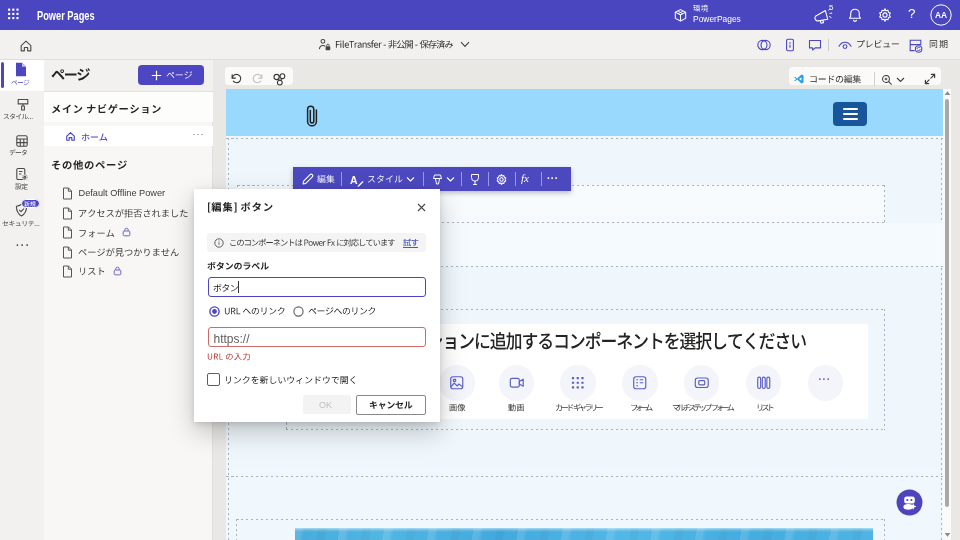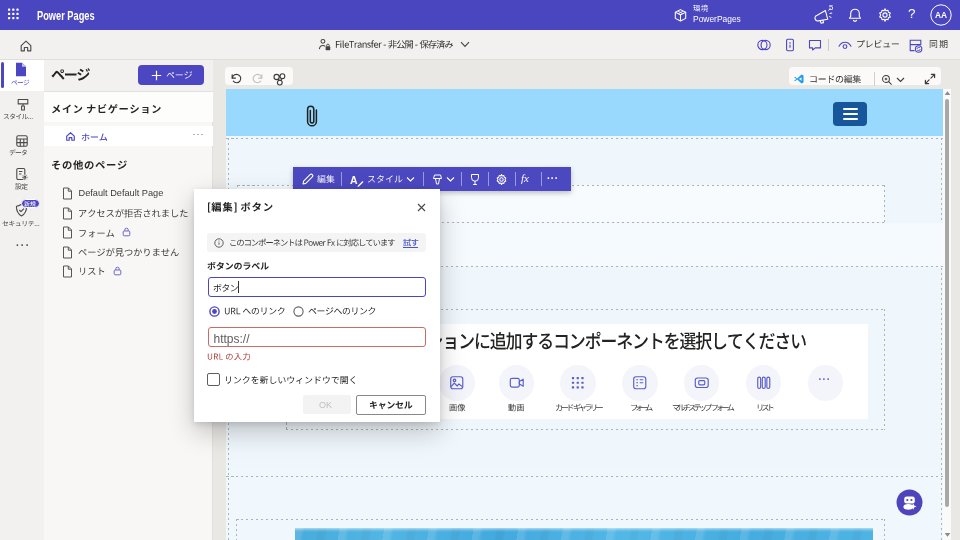--- a/index.html
+++ b/index.html
@@ -160,21 +160,21 @@
     <path transform="translate(1,9.5)" d="M5.2 -7.1Q5.2 -7.1 5.1 -6.9Q5.1 -6.8 5.1 -6.7Q5.1 -6.5 5.1 -6.4Q5.1 -6.2 5.1 -5.9Q5.1 -5.5 5.1 -5.2Q5.1 -4.9 5.1 -4.7Q5.1 -4.5 5.1 -4.2Q5.1 -3.8 5.1 -3.4Q5.1 -3.0 5.1 -2.6Q5.1 -2.1 5.1 -1.7Q5.1 -1.3 5.1 -0.9Q5.1 -0.6 5.1 -0.4Q5.1 -0.1 4.9 0.1Q4.7 0.3 4.2 0.3Q4.0 0.3 3.8 0.3Q3.6 0.3 3.3 0.3Q3.1 0.3 2.9 0.3L2.8 -0.6Q3.1 -0.6 3.4 -0.6Q3.7 -0.5 3.8 -0.5Q4.0 -0.5 4.1 -0.6Q4.2 -0.7 4.2 -0.9Q4.2 -1.0 4.2 -1.3Q4.2 -1.5 4.2 -1.9Q4.2 -2.3 4.2 -2.8Q4.2 -3.2 4.2 -3.6Q4.2 -4.0 4.2 -4.3Q4.2 -4.6 4.2 -4.7Q4.2 -4.8 4.2 -5.2Q4.2 -5.5 4.2 -5.8Q4.2 -6.2 4.2 -6.4Q4.2 -6.6 4.2 -6.8Q4.1 -7.0 4.1 -7.1ZM1.0 -5.6Q1.2 -5.6 1.4 -5.6Q1.6 -5.6 1.8 -5.6Q1.9 -5.6 2.2 -5.6Q2.5 -5.6 3.0 -5.6Q3.5 -5.6 4.0 -5.6Q4.5 -5.6 5.1 -5.6Q5.6 -5.6 6.1 -5.6Q6.6 -5.6 6.9 -5.6Q7.2 -5.6 7.4 -5.6Q7.5 -5.6 7.8 -5.6Q8.0 -5.6 8.2 -5.6V-4.7Q8.0 -4.7 7.7 -4.7Q7.5 -4.7 7.4 -4.7Q7.2 -4.7 6.9 -4.7Q6.6 -4.7 6.1 -4.7Q5.6 -4.7 5.1 -4.7Q4.6 -4.7 4.0 -4.7Q3.5 -4.7 3.0 -4.7Q2.6 -4.7 2.2 -4.7Q1.9 -4.7 1.8 -4.7Q1.6 -4.7 1.4 -4.7Q1.1 -4.7 1.0 -4.7ZM3.1 -3.4Q3.0 -3.1 2.8 -2.7Q2.5 -2.4 2.3 -2.1Q2.1 -1.7 1.8 -1.4Q1.6 -1.1 1.4 -0.9L0.6 -1.4Q0.8 -1.6 1.1 -1.9Q1.3 -2.2 1.6 -2.5Q1.8 -2.8 2.0 -3.2Q2.2 -3.5 2.3 -3.8ZM6.9 -3.8Q7.1 -3.6 7.3 -3.3Q7.5 -3.0 7.7 -2.6Q8.0 -2.3 8.2 -2.0Q8.3 -1.7 8.5 -1.4L7.6 -1.0Q7.5 -1.2 7.3 -1.6Q7.1 -1.9 6.9 -2.2Q6.7 -2.6 6.5 -2.9Q6.3 -3.1 6.2 -3.4Z M9.8 -4.0Q9.9 -4.0 10.1 -4.0Q10.4 -4.0 10.6 -4.0Q10.9 -4.0 11.1 -4.0Q11.3 -4.0 11.6 -4.0Q11.9 -4.0 12.3 -4.0Q12.7 -4.0 13.2 -4.0Q13.6 -4.0 14.0 -4.0Q14.5 -4.0 14.9 -4.0Q15.3 -4.0 15.6 -4.0Q15.8 -4.0 16.0 -4.0Q16.3 -4.0 16.6 -4.0Q16.9 -4.0 17.0 -4.0V-2.9Q16.9 -2.9 16.6 -2.9Q16.3 -2.9 16.0 -2.9Q15.9 -2.9 15.6 -2.9Q15.3 -2.9 14.9 -2.9Q14.5 -2.9 14.0 -2.9Q13.6 -2.9 13.2 -2.9Q12.7 -2.9 12.3 -2.9Q11.9 -2.9 11.6 -2.9Q11.3 -2.9 11.1 -2.9Q10.7 -2.9 10.4 -2.9Q10.0 -2.9 9.8 -2.9Z M22.6 -6.7Q22.6 -6.6 22.5 -6.3Q22.4 -6.1 22.3 -5.8Q22.2 -5.6 22.1 -5.2Q22.0 -4.8 21.8 -4.3Q21.6 -3.8 21.5 -3.3Q21.3 -2.8 21.1 -2.3Q21.0 -1.9 20.8 -1.5Q20.7 -1.1 20.6 -0.9L19.6 -0.8Q19.7 -1.1 19.8 -1.5Q20.0 -1.9 20.2 -2.4Q20.3 -2.9 20.5 -3.5Q20.7 -4.0 20.8 -4.5Q21.0 -5.0 21.1 -5.4Q21.2 -5.8 21.3 -6.0Q21.4 -6.4 21.4 -6.6Q21.5 -6.8 21.5 -7.0ZM24.3 -3.8Q24.5 -3.4 24.8 -2.9Q25.1 -2.5 25.4 -1.9Q25.7 -1.4 25.9 -0.9Q26.1 -0.4 26.3 -0.1L25.3 0.4Q25.2 -0.0 25.0 -0.5Q24.7 -1.1 24.5 -1.6Q24.2 -2.1 23.9 -2.6Q23.7 -3.1 23.4 -3.4ZM19.3 -1.1Q19.6 -1.1 20.1 -1.2Q20.5 -1.2 21.1 -1.3Q21.6 -1.3 22.1 -1.4Q22.7 -1.4 23.2 -1.5Q23.7 -1.6 24.2 -1.6Q24.6 -1.7 24.9 -1.7L25.1 -0.8Q24.8 -0.8 24.3 -0.7Q23.9 -0.7 23.3 -0.6Q22.8 -0.5 22.2 -0.5Q21.7 -0.4 21.1 -0.4Q20.6 -0.3 20.1 -0.3Q19.7 -0.2 19.4 -0.2Q19.2 -0.2 19.0 -0.1Q18.8 -0.1 18.6 -0.1L18.4 -1.1Q18.6 -1.1 18.9 -1.1Q19.1 -1.1 19.3 -1.1Z" fill="#4c46c2"></path>
   </svg>
 <div class="abs" style="left:192.5px;top:129px;color:#555;font-size:9px;letter-spacing:1px">···</div>
 <svg style="position:absolute;left:49.8px;top:157.6px;overflow:visible" width="79" height="14">
     <path transform="translate(1,10.8)" d="M2.5 -7.9Q2.8 -7.9 3.0 -7.9Q3.2 -7.8 3.5 -7.8Q3.6 -7.8 3.9 -7.9Q4.2 -7.9 4.6 -7.9Q4.9 -7.9 5.3 -7.9Q5.7 -7.9 6.0 -8.0Q6.3 -8.0 6.5 -8.0Q6.8 -8.0 6.9 -8.1Q7.1 -8.1 7.2 -8.1L8.0 -7.2Q7.9 -7.1 7.6 -6.9Q7.4 -6.7 7.2 -6.6Q7.0 -6.4 6.8 -6.2Q6.5 -6.0 6.2 -5.8Q6.0 -5.6 5.7 -5.4Q5.5 -5.2 5.2 -5.0Q5.0 -4.8 4.8 -4.6Q5.5 -4.7 6.2 -4.8Q7.0 -4.8 7.7 -4.9Q8.5 -4.9 9.1 -4.9V-3.7Q8.4 -3.7 7.7 -3.7Q6.9 -3.7 6.5 -3.6Q6.1 -3.6 5.8 -3.5Q5.5 -3.3 5.2 -3.1Q5.0 -2.9 4.9 -2.6Q4.7 -2.3 4.7 -2.0Q4.7 -1.6 4.9 -1.3Q5.1 -1.1 5.5 -0.9Q5.8 -0.8 6.3 -0.8Q6.7 -0.7 7.2 -0.7Q7.6 -0.7 7.9 -0.7L7.6 0.6Q5.6 0.7 4.5 0.1Q3.4 -0.5 3.4 -1.8Q3.4 -2.1 3.5 -2.4Q3.6 -2.7 3.8 -3.0Q4.0 -3.2 4.2 -3.4Q3.5 -3.4 2.6 -3.2Q1.8 -3.1 1.0 -3.0L0.9 -4.2Q1.3 -4.3 1.8 -4.3Q2.3 -4.4 2.7 -4.4Q3.1 -4.7 3.5 -5.0Q3.9 -5.3 4.3 -5.6Q4.7 -6.0 5.0 -6.3Q5.4 -6.6 5.6 -6.8Q5.5 -6.8 5.3 -6.8Q5.1 -6.8 4.8 -6.7Q4.6 -6.7 4.3 -6.7Q4.1 -6.7 3.8 -6.7Q3.6 -6.7 3.5 -6.7Q3.3 -6.6 3.1 -6.6Q2.8 -6.6 2.6 -6.6Z M17.1 -7.1Q17.0 -6.3 16.8 -5.4Q16.7 -4.5 16.4 -3.6Q16.1 -2.6 15.7 -1.8Q15.3 -1.1 14.8 -0.6Q14.3 -0.2 13.8 -0.2Q13.2 -0.2 12.7 -0.6Q12.2 -1.0 11.9 -1.7Q11.7 -2.4 11.7 -3.2Q11.7 -4.1 12.0 -4.9Q12.4 -5.7 13.0 -6.3Q13.7 -6.9 14.5 -7.3Q15.4 -7.6 16.4 -7.6Q17.3 -7.6 18.1 -7.3Q18.9 -7.0 19.4 -6.5Q20.0 -5.9 20.3 -5.2Q20.5 -4.5 20.5 -3.6Q20.5 -2.5 20.1 -1.7Q19.7 -0.8 18.8 -0.3Q17.9 0.3 16.6 0.5L15.9 -0.7Q16.2 -0.8 16.4 -0.8Q16.6 -0.9 16.8 -0.9Q17.3 -1.0 17.7 -1.3Q18.2 -1.5 18.5 -1.8Q18.8 -2.2 19.0 -2.6Q19.2 -3.1 19.2 -3.7Q19.2 -4.3 19.0 -4.8Q18.8 -5.3 18.4 -5.7Q18.1 -6.0 17.6 -6.2Q17.0 -6.4 16.4 -6.4Q15.5 -6.4 14.9 -6.1Q14.3 -5.9 13.9 -5.4Q13.4 -4.9 13.2 -4.4Q13.0 -3.9 13.0 -3.4Q13.0 -2.9 13.1 -2.5Q13.2 -2.2 13.4 -2.0Q13.6 -1.8 13.8 -1.8Q14.0 -1.8 14.2 -2.0Q14.4 -2.3 14.6 -2.7Q14.8 -3.2 15.0 -3.9Q15.3 -4.6 15.4 -5.4Q15.6 -6.3 15.7 -7.1Z M28.3 -8.7H29.4V-1.5H28.3ZM24.8 -4.7 30.9 -7.1 31.4 -6.0 25.3 -3.6ZM26.0 -7.6H27.3V-1.1Q27.3 -0.8 27.3 -0.6Q27.4 -0.4 27.5 -0.4Q27.7 -0.3 28.0 -0.3Q28.1 -0.3 28.3 -0.3Q28.5 -0.3 28.8 -0.3Q29.1 -0.3 29.3 -0.3Q29.6 -0.3 29.8 -0.3Q30.0 -0.3 30.1 -0.3Q30.4 -0.3 30.6 -0.5Q30.7 -0.6 30.8 -0.9Q30.9 -1.2 30.9 -1.8Q31.1 -1.6 31.5 -1.5Q31.8 -1.3 32.0 -1.3Q32.0 -0.5 31.8 -0.1Q31.6 0.4 31.2 0.6Q30.9 0.8 30.2 0.8Q30.1 0.8 29.9 0.8Q29.6 0.8 29.4 0.8Q29.1 0.8 28.8 0.8Q28.5 0.8 28.3 0.8Q28.0 0.8 27.9 0.8Q27.2 0.8 26.8 0.6Q26.4 0.5 26.2 0.1Q26.0 -0.4 26.0 -1.1ZM30.5 -6.8H30.4L30.6 -7.0L30.8 -7.2L31.7 -6.8L31.6 -6.6Q31.6 -5.7 31.6 -5.0Q31.6 -4.3 31.6 -3.9Q31.6 -3.4 31.5 -3.2Q31.5 -2.8 31.4 -2.5Q31.2 -2.3 31.0 -2.2Q30.7 -2.1 30.4 -2.1Q30.1 -2.1 29.8 -2.1Q29.8 -2.3 29.7 -2.7Q29.6 -3.0 29.5 -3.2Q29.7 -3.2 29.9 -3.2Q30.1 -3.2 30.2 -3.2Q30.3 -3.2 30.3 -3.2Q30.4 -3.3 30.4 -3.4Q30.4 -3.5 30.4 -3.9Q30.5 -4.3 30.5 -5.0Q30.5 -5.8 30.5 -6.8ZM24.5 -8.7 25.6 -8.3Q25.3 -7.5 24.9 -6.6Q24.4 -5.7 23.9 -4.9Q23.3 -4.2 22.8 -3.6Q22.7 -3.7 22.6 -4.0Q22.5 -4.2 22.4 -4.4Q22.2 -4.7 22.1 -4.8Q22.6 -5.3 23.0 -5.9Q23.5 -6.6 23.9 -7.3Q24.2 -8.0 24.5 -8.7ZM23.5 -5.9 24.7 -7.1 24.7 -7.1V0.9H23.5Z M39.1 -7.1Q39.0 -6.3 38.8 -5.4Q38.7 -4.5 38.4 -3.6Q38.1 -2.6 37.7 -1.8Q37.3 -1.1 36.8 -0.6Q36.3 -0.2 35.8 -0.2Q35.2 -0.2 34.7 -0.6Q34.2 -1.0 33.9 -1.7Q33.7 -2.4 33.7 -3.2Q33.7 -4.1 34.0 -4.9Q34.4 -5.7 35.0 -6.3Q35.7 -6.9 36.5 -7.3Q37.4 -7.6 38.4 -7.6Q39.3 -7.6 40.1 -7.3Q40.9 -7.0 41.4 -6.5Q42.0 -5.9 42.3 -5.2Q42.5 -4.5 42.5 -3.6Q42.5 -2.5 42.1 -1.7Q41.7 -0.8 40.8 -0.3Q39.9 0.3 38.6 0.5L37.9 -0.7Q38.2 -0.8 38.4 -0.8Q38.6 -0.9 38.8 -0.9Q39.3 -1.0 39.7 -1.3Q40.2 -1.5 40.5 -1.8Q40.8 -2.2 41.0 -2.6Q41.2 -3.1 41.2 -3.7Q41.2 -4.3 41.0 -4.8Q40.8 -5.3 40.4 -5.7Q40.1 -6.0 39.6 -6.2Q39.0 -6.4 38.4 -6.4Q37.5 -6.4 36.9 -6.1Q36.3 -5.9 35.9 -5.4Q35.4 -4.9 35.2 -4.4Q35.0 -3.9 35.0 -3.4Q35.0 -2.9 35.1 -2.5Q35.2 -2.2 35.4 -2.0Q35.6 -1.8 35.8 -1.8Q36.0 -1.8 36.2 -2.0Q36.4 -2.3 36.6 -2.7Q36.8 -3.2 37.0 -3.9Q37.3 -4.6 37.4 -5.4Q37.6 -6.3 37.7 -7.1Z M51.4 -6.3Q51.4 -6.0 51.6 -5.8Q51.8 -5.7 52.1 -5.7Q52.4 -5.7 52.6 -5.8Q52.8 -6.0 52.8 -6.3Q52.8 -6.6 52.6 -6.8Q52.4 -7.0 52.1 -7.0Q51.8 -7.0 51.6 -6.8Q51.4 -6.6 51.4 -6.3ZM50.8 -6.3Q50.8 -6.7 50.9 -7.0Q51.1 -7.3 51.4 -7.5Q51.7 -7.6 52.1 -7.6Q52.5 -7.6 52.8 -7.5Q53.1 -7.3 53.3 -7.0Q53.4 -6.7 53.4 -6.3Q53.4 -5.9 53.3 -5.6Q53.1 -5.3 52.8 -5.2Q52.5 -5.0 52.1 -5.0Q51.7 -5.0 51.4 -5.2Q51.1 -5.3 50.9 -5.6Q50.8 -5.9 50.8 -6.3ZM44.4 -2.9Q44.6 -3.1 44.8 -3.3Q45.0 -3.5 45.2 -3.7Q45.4 -3.9 45.6 -4.2Q45.8 -4.4 46.1 -4.7Q46.4 -5.1 46.6 -5.4Q46.9 -5.7 47.2 -6.0Q47.6 -6.6 48.1 -6.6Q48.6 -6.7 49.2 -6.1Q49.6 -5.8 49.9 -5.4Q50.3 -5.1 50.6 -4.7Q51.0 -4.3 51.3 -4.0Q51.7 -3.6 52.1 -3.2Q52.5 -2.7 53.0 -2.2Q53.5 -1.7 53.8 -1.3L52.7 -0.1Q52.4 -0.5 52.0 -1.0Q51.6 -1.4 51.2 -1.9Q50.8 -2.3 50.5 -2.7Q50.3 -2.9 50.1 -3.2Q49.8 -3.6 49.5 -3.9Q49.2 -4.2 49.0 -4.4Q48.8 -4.6 48.7 -4.8Q48.4 -5.0 48.2 -5.0Q48.0 -5.0 47.8 -4.7Q47.7 -4.5 47.5 -4.2Q47.3 -4.0 47.0 -3.7Q46.8 -3.4 46.6 -3.1Q46.4 -2.8 46.3 -2.6Q46.1 -2.4 45.9 -2.1Q45.7 -1.9 45.6 -1.7Z M55.9 -4.8Q56.1 -4.8 56.4 -4.7Q56.7 -4.7 57.0 -4.7Q57.3 -4.7 57.6 -4.7Q57.9 -4.7 58.2 -4.7Q58.6 -4.7 59.1 -4.7Q59.5 -4.7 60.0 -4.7Q60.5 -4.7 61.0 -4.7Q61.4 -4.7 61.8 -4.7Q62.3 -4.7 62.6 -4.7Q62.9 -4.7 63.1 -4.7Q63.5 -4.7 63.8 -4.7Q64.1 -4.8 64.3 -4.8V-3.2Q64.2 -3.2 63.8 -3.2Q63.5 -3.2 63.1 -3.2Q62.9 -3.2 62.6 -3.2Q62.3 -3.2 61.8 -3.2Q61.4 -3.2 60.9 -3.2Q60.5 -3.2 60.0 -3.2Q59.5 -3.2 59.1 -3.2Q58.6 -3.2 58.2 -3.2Q57.9 -3.2 57.6 -3.2Q57.2 -3.2 56.7 -3.2Q56.2 -3.2 55.9 -3.2Z M73.5 -7.9Q73.7 -7.7 73.8 -7.4Q74.0 -7.1 74.2 -6.8Q74.3 -6.6 74.5 -6.3L73.6 -5.9Q73.4 -6.3 73.3 -6.5Q73.1 -6.8 73.0 -7.0Q72.8 -7.3 72.7 -7.5ZM74.9 -8.4Q75.1 -8.2 75.3 -7.9Q75.4 -7.7 75.6 -7.4Q75.8 -7.1 75.9 -6.9L75.0 -6.5Q74.9 -6.8 74.7 -7.1Q74.6 -7.3 74.4 -7.5Q74.3 -7.8 74.1 -8.0ZM69.0 -8.1Q69.3 -8.0 69.6 -7.8Q69.9 -7.6 70.3 -7.4Q70.6 -7.2 70.9 -7.0Q71.2 -6.8 71.4 -6.6L70.6 -5.5Q70.4 -5.6 70.1 -5.8Q69.8 -6.0 69.5 -6.2Q69.2 -6.4 68.9 -6.6Q68.5 -6.8 68.3 -7.0ZM67.1 -0.8Q67.7 -0.9 68.3 -1.1Q68.9 -1.2 69.5 -1.4Q70.1 -1.6 70.6 -2.0Q71.5 -2.5 72.3 -3.1Q73.0 -3.7 73.6 -4.4Q74.2 -5.1 74.6 -5.8L75.4 -4.4Q74.7 -3.3 73.7 -2.4Q72.6 -1.4 71.3 -0.7Q70.8 -0.4 70.2 -0.2Q69.6 0.1 69.0 0.3Q68.4 0.5 67.9 0.6ZM67.5 -5.8Q67.7 -5.6 68.0 -5.4Q68.4 -5.2 68.7 -5.0Q69.0 -4.8 69.3 -4.6Q69.6 -4.4 69.8 -4.3L69.1 -3.2Q68.8 -3.3 68.5 -3.5Q68.2 -3.7 67.9 -3.9Q67.6 -4.1 67.3 -4.3Q67.0 -4.5 66.7 -4.6Z" fill="#252423"></path>
   </svg>
 <svg class="abs" style="left:62px;top:187.3px" width="11" height="13" viewBox="0 0 11 13" fill="none" stroke="#555" stroke-width="1">
     <path d="M1.5 1h5L9.5 4v8h-8z" stroke-linejoin="round"></path>
     <path d="M6.3 1v3.2h3.2"></path>
   </svg>
-<div class="abs" style="left:78.5px;top:187.7px;font-size:9.2px;color:#3b3a39">Default Default Page</div>
+<div class="abs" style="left:78.5px;top:187.7px;font-size:9.2px;color:#3b3a39">Default Offline Power</div>
 <svg class="abs" style="left:62px;top:206.70000000000002px" width="11" height="13" viewBox="0 0 11 13" fill="none" stroke="#555" stroke-width="1">
     <path d="M1.5 1h5L9.5 4v8h-8z" stroke-linejoin="round"></path>
     <path d="M6.3 1v3.2h3.2"></path>
   </svg>
 <svg style="position:absolute;left:77.3px;top:207.1px;overflow:visible" width="112" height="12">
     <path transform="translate(1,9.7)" d="M8.6 -6.2Q8.5 -6.2 8.4 -6.1Q8.4 -6.0 8.3 -5.9Q8.1 -5.6 7.8 -5.1Q7.5 -4.7 7.0 -4.2Q6.6 -3.7 6.0 -3.3L5.4 -3.8Q5.7 -4.0 6.0 -4.3Q6.4 -4.5 6.6 -4.8Q6.9 -5.1 7.1 -5.4Q7.3 -5.7 7.4 -5.9Q7.3 -5.9 7.0 -5.9Q6.6 -5.9 6.2 -5.9Q5.7 -5.9 5.2 -5.9Q4.7 -5.9 4.2 -5.9Q3.7 -5.9 3.3 -5.9Q2.9 -5.9 2.6 -5.9Q2.3 -5.9 2.2 -5.9Q1.9 -5.9 1.7 -5.9Q1.4 -5.9 1.1 -5.8V-6.7Q1.4 -6.6 1.7 -6.6Q1.9 -6.6 2.2 -6.6Q2.3 -6.6 2.6 -6.6Q2.9 -6.6 3.3 -6.6Q3.8 -6.6 4.3 -6.6Q4.8 -6.6 5.3 -6.6Q5.8 -6.6 6.3 -6.6Q6.7 -6.6 7.0 -6.6Q7.4 -6.6 7.5 -6.6Q7.6 -6.6 7.7 -6.6Q7.8 -6.6 7.9 -6.6Q8.1 -6.6 8.1 -6.7ZM4.9 -5.0Q4.9 -4.3 4.8 -3.6Q4.8 -3.0 4.7 -2.4Q4.5 -1.8 4.2 -1.3Q4.0 -0.8 3.5 -0.4Q3.0 -0.0 2.3 0.3L1.6 -0.2Q1.8 -0.3 2.1 -0.4Q2.3 -0.5 2.5 -0.6Q3.0 -0.9 3.3 -1.4Q3.7 -1.8 3.8 -2.2Q4.0 -2.7 4.0 -3.2Q4.1 -3.8 4.1 -4.3Q4.1 -4.5 4.1 -4.7Q4.1 -4.8 4.1 -5.0Z M17.2 -5.8Q17.2 -5.7 17.1 -5.5Q17.0 -5.4 17.0 -5.3Q16.9 -4.8 16.7 -4.3Q16.4 -3.7 16.1 -3.2Q15.8 -2.6 15.4 -2.1Q14.7 -1.3 13.9 -0.7Q13.0 -0.1 11.7 0.4L11.0 -0.2Q11.9 -0.4 12.6 -0.8Q13.2 -1.1 13.8 -1.6Q14.3 -2.0 14.7 -2.5Q15.1 -2.9 15.4 -3.4Q15.7 -3.9 15.9 -4.4Q16.1 -5.0 16.2 -5.4H12.8L13.1 -6.0Q13.2 -6.0 13.5 -6.0Q13.8 -6.0 14.2 -6.0Q14.6 -6.0 15.0 -6.0Q15.3 -6.0 15.6 -6.0Q15.9 -6.0 16.0 -6.0Q16.2 -6.0 16.3 -6.1Q16.5 -6.1 16.6 -6.1ZM14.1 -7.1Q14.0 -7.0 13.9 -6.8Q13.8 -6.6 13.7 -6.4Q13.5 -5.9 13.0 -5.3Q12.6 -4.7 12.1 -4.2Q11.5 -3.6 10.7 -3.1L10.1 -3.6Q10.7 -3.9 11.2 -4.4Q11.6 -4.8 12.0 -5.2Q12.4 -5.6 12.6 -6.0Q12.9 -6.4 13.0 -6.7Q13.1 -6.8 13.2 -7.0Q13.2 -7.2 13.3 -7.4Z M21.2 -1.2Q21.2 -1.4 21.2 -1.8Q21.2 -2.2 21.2 -2.7Q21.2 -3.1 21.2 -3.7Q21.2 -4.2 21.2 -4.7Q21.2 -5.2 21.2 -5.6Q21.2 -6.0 21.2 -6.3Q21.2 -6.4 21.2 -6.5Q21.2 -6.7 21.2 -6.8Q21.2 -7.0 21.2 -7.1H22.0Q22.0 -6.9 22.0 -6.7Q22.0 -6.5 22.0 -6.3Q22.0 -6.0 22.0 -5.6Q22.0 -5.2 22.0 -4.8Q22.0 -4.3 22.0 -3.8Q22.0 -3.3 22.0 -2.8Q22.0 -2.4 22.0 -2.0Q22.0 -1.6 22.0 -1.4Q22.0 -1.1 22.1 -0.9Q22.2 -0.7 22.5 -0.6Q22.7 -0.5 23.3 -0.5Q23.8 -0.5 24.3 -0.6Q24.8 -0.6 25.2 -0.7Q25.7 -0.7 26.2 -0.8L26.1 -0.0Q25.7 0.0 25.3 0.1Q24.8 0.1 24.3 0.1Q23.8 0.2 23.2 0.2Q22.6 0.2 22.2 0.1Q21.8 0.0 21.6 -0.2Q21.4 -0.3 21.3 -0.6Q21.2 -0.8 21.2 -1.2ZM26.6 -5.3Q26.5 -5.2 26.4 -5.1Q26.4 -5.0 26.3 -4.9Q26.2 -4.6 26.0 -4.3Q25.8 -3.9 25.5 -3.6Q25.3 -3.2 25.0 -2.9Q24.7 -2.5 24.4 -2.2L23.8 -2.6Q24.1 -2.9 24.5 -3.4Q24.8 -3.8 25.0 -4.2Q25.3 -4.5 25.4 -4.8Q25.4 -4.8 25.1 -4.7Q24.7 -4.7 24.3 -4.6Q23.8 -4.5 23.2 -4.4Q22.6 -4.2 22.0 -4.1Q21.3 -4.0 20.8 -3.9Q20.2 -3.8 19.8 -3.7Q19.3 -3.6 19.1 -3.5L19.0 -4.3Q19.2 -4.3 19.6 -4.4Q20.1 -4.5 20.6 -4.6Q21.2 -4.7 21.8 -4.8Q22.4 -4.9 23.0 -5.0Q23.6 -5.2 24.1 -5.3Q24.6 -5.4 25.0 -5.4Q25.4 -5.5 25.5 -5.5Q25.7 -5.6 25.8 -5.6Q25.9 -5.7 26.0 -5.7Z M35.0 -6.2Q34.9 -6.1 34.8 -6.0Q34.8 -5.9 34.7 -5.8Q34.6 -5.3 34.3 -4.8Q34.0 -4.2 33.6 -3.7Q33.3 -3.1 32.9 -2.7Q32.4 -2.1 31.8 -1.6Q31.2 -1.1 30.5 -0.6Q29.8 -0.1 29.1 0.2L28.5 -0.4Q29.3 -0.7 30.0 -1.1Q30.6 -1.6 31.2 -2.1Q31.8 -2.6 32.3 -3.1Q32.6 -3.5 32.9 -4.0Q33.2 -4.4 33.5 -4.9Q33.7 -5.3 33.8 -5.7Q33.8 -5.7 33.5 -5.7Q33.2 -5.7 32.8 -5.7Q32.5 -5.7 32.0 -5.7Q31.6 -5.7 31.3 -5.7Q30.9 -5.7 30.6 -5.7Q30.3 -5.7 30.2 -5.7Q30.1 -5.7 29.9 -5.7Q29.7 -5.7 29.5 -5.7Q29.4 -5.7 29.3 -5.7V-6.5Q29.4 -6.5 29.6 -6.5Q29.7 -6.5 29.9 -6.4Q30.1 -6.4 30.2 -6.4Q30.4 -6.4 30.6 -6.4Q30.9 -6.4 31.3 -6.4Q31.6 -6.4 32.0 -6.4Q32.4 -6.4 32.8 -6.4Q33.2 -6.4 33.5 -6.4Q33.7 -6.4 33.8 -6.4Q34.0 -6.4 34.2 -6.5Q34.4 -6.5 34.5 -6.5ZM33.0 -3.2Q33.4 -2.9 33.8 -2.5Q34.2 -2.1 34.6 -1.7Q35.0 -1.3 35.3 -1.0Q35.6 -0.6 35.9 -0.3L35.2 0.2Q34.9 -0.2 34.5 -0.7Q34.0 -1.2 33.5 -1.7Q33.0 -2.2 32.5 -2.7Z M40.7 -7.1Q40.7 -7.0 40.7 -6.9Q40.6 -6.7 40.6 -6.6Q40.6 -6.4 40.5 -6.2Q40.5 -5.9 40.4 -5.6Q40.4 -5.2 40.3 -4.9Q40.2 -4.6 40.1 -4.1Q39.9 -3.6 39.7 -3.0Q39.6 -2.5 39.3 -1.9Q39.1 -1.3 38.9 -0.7Q38.6 -0.2 38.3 0.3L37.5 0.0Q37.8 -0.4 38.1 -0.9Q38.4 -1.4 38.6 -2.0Q38.9 -2.6 39.0 -3.1Q39.2 -3.7 39.4 -4.2Q39.5 -4.6 39.6 -5.0Q39.7 -5.5 39.8 -6.1Q39.9 -6.7 39.9 -7.2ZM43.9 -6.1Q44.1 -5.8 44.3 -5.4Q44.6 -5.0 44.8 -4.5Q45.0 -4.0 45.2 -3.6Q45.4 -3.1 45.5 -2.8L44.8 -2.5Q44.7 -2.8 44.6 -3.3Q44.4 -3.7 44.2 -4.2Q43.9 -4.7 43.7 -5.1Q43.4 -5.5 43.2 -5.8ZM37.4 -5.1Q37.6 -5.1 37.8 -5.1Q38.0 -5.1 38.2 -5.1Q38.4 -5.1 38.7 -5.2Q39.1 -5.2 39.4 -5.2Q39.8 -5.2 40.2 -5.3Q40.6 -5.3 40.9 -5.3Q41.2 -5.4 41.4 -5.4Q41.8 -5.4 42.1 -5.2Q42.5 -5.1 42.7 -4.8Q42.9 -4.4 42.9 -3.8Q42.9 -3.2 42.8 -2.6Q42.8 -2.0 42.7 -1.4Q42.5 -0.9 42.4 -0.5Q42.1 -0.0 41.8 0.1Q41.5 0.3 41.0 0.3Q40.7 0.3 40.4 0.3Q40.1 0.2 39.9 0.2L39.8 -0.6Q40.0 -0.5 40.2 -0.5Q40.4 -0.5 40.6 -0.4Q40.8 -0.4 40.9 -0.4Q41.2 -0.4 41.4 -0.5Q41.6 -0.6 41.7 -0.9Q41.9 -1.2 42.0 -1.7Q42.1 -2.1 42.1 -2.7Q42.2 -3.2 42.2 -3.7Q42.2 -4.1 42.1 -4.3Q41.9 -4.6 41.7 -4.6Q41.5 -4.7 41.2 -4.7Q41.0 -4.7 40.6 -4.7Q40.2 -4.6 39.7 -4.6Q39.3 -4.6 38.9 -4.5Q38.5 -4.5 38.3 -4.4Q38.1 -4.4 37.9 -4.4Q37.6 -4.4 37.5 -4.3ZM44.0 -7.4Q44.1 -7.3 44.2 -7.0Q44.4 -6.8 44.5 -6.6Q44.6 -6.3 44.7 -6.2L44.2 -5.9Q44.1 -6.1 44.0 -6.3Q43.9 -6.6 43.7 -6.8Q43.6 -7.0 43.5 -7.2ZM45.0 -7.8Q45.1 -7.6 45.3 -7.4Q45.4 -7.2 45.5 -6.9Q45.7 -6.7 45.8 -6.5L45.3 -6.3Q45.1 -6.6 44.9 -7.0Q44.7 -7.3 44.5 -7.6Z M50.0 -7.2H54.7V-6.6H50.7V0.7H50.0ZM50.3 -5.1H54.3V-2.1H50.3V-2.7H53.6V-4.5H50.3ZM50.3 -0.5H54.8V0.1H50.3ZM46.3 -2.9Q46.7 -3.0 47.2 -3.1Q47.8 -3.2 48.4 -3.4Q49.0 -3.6 49.5 -3.7L49.6 -3.1Q48.8 -2.9 48.0 -2.6Q47.2 -2.4 46.5 -2.2ZM46.4 -5.9H49.5V-5.2H46.4ZM47.7 -7.7H48.4V-0.1Q48.4 0.2 48.3 0.4Q48.3 0.5 48.1 0.6Q47.9 0.7 47.6 0.7Q47.3 0.7 46.8 0.7Q46.8 0.6 46.7 0.4Q46.7 0.2 46.6 0.1Q46.9 0.1 47.2 0.1Q47.5 0.1 47.6 0.1Q47.7 0.1 47.7 -0.1Z M57.2 -0.3H62.4V0.3H57.2ZM56.8 -2.7H62.8V0.7H62.1V-2.1H57.5V0.7H56.8ZM55.8 -7.2H63.8V-6.6H55.8ZM60.2 -6.9 60.9 -6.7Q60.3 -5.9 59.5 -5.3Q58.7 -4.7 57.8 -4.2Q56.9 -3.7 56.0 -3.4Q56.0 -3.4 55.9 -3.6Q55.8 -3.7 55.7 -3.8Q55.6 -3.9 55.5 -4.0Q56.4 -4.3 57.3 -4.7Q58.2 -5.2 59.0 -5.7Q59.7 -6.3 60.2 -6.9ZM60.5 -5.2 61.0 -5.7Q61.5 -5.4 62.1 -5.2Q62.7 -4.9 63.2 -4.6Q63.7 -4.3 64.0 -4.0L63.5 -3.5Q63.2 -3.8 62.7 -4.1Q62.2 -4.4 61.6 -4.7Q61.1 -5.0 60.5 -5.2ZM59.4 -5.6 60.1 -6.3 60.1 -6.3V-3.0H59.4Z M69.2 -6.5Q69.2 -6.7 69.1 -6.9Q69.1 -7.1 69.0 -7.2L69.8 -7.3Q69.8 -7.1 69.9 -6.7Q70.0 -6.4 70.1 -6.1Q70.2 -5.7 70.3 -5.4Q70.5 -4.8 70.8 -4.2Q71.2 -3.6 71.5 -3.2Q71.6 -3.1 71.7 -3.0Q71.8 -2.9 71.9 -2.7L71.5 -2.2Q71.3 -2.3 71.0 -2.3Q70.8 -2.3 70.5 -2.4Q70.1 -2.4 69.8 -2.4Q69.5 -2.5 69.3 -2.5L69.3 -3.1Q69.6 -3.1 69.9 -3.0Q70.2 -3.0 70.4 -3.0Q70.7 -3.0 70.8 -3.0Q70.7 -3.2 70.4 -3.6Q70.2 -4.0 70.0 -4.4Q69.8 -4.9 69.6 -5.3Q69.5 -5.7 69.4 -6.0Q69.3 -6.3 69.2 -6.5ZM65.9 -5.8Q66.6 -5.7 67.3 -5.7Q68.1 -5.6 68.7 -5.7Q69.4 -5.7 69.9 -5.7Q70.3 -5.8 70.7 -5.8Q71.1 -5.9 71.5 -6.0Q71.9 -6.1 72.2 -6.2L72.3 -5.5Q72.0 -5.4 71.6 -5.3Q71.2 -5.3 70.8 -5.2Q70.5 -5.1 70.1 -5.1Q69.2 -5.0 68.2 -5.0Q67.1 -5.0 65.9 -5.1ZM67.3 -2.9Q67.1 -2.5 67.0 -2.2Q66.8 -1.9 66.8 -1.6Q66.8 -0.9 67.4 -0.6Q68.0 -0.3 69.0 -0.3Q69.7 -0.3 70.3 -0.4Q70.9 -0.4 71.4 -0.6L71.3 0.2Q70.9 0.3 70.3 0.3Q69.7 0.4 69.0 0.4Q68.1 0.4 67.4 0.2Q66.8 -0.0 66.5 -0.5Q66.1 -0.9 66.1 -1.5Q66.1 -1.9 66.2 -2.3Q66.4 -2.6 66.6 -3.0Z M82.6 -0.7Q82.2 -0.3 81.8 -0.1Q81.3 0.1 80.9 0.1Q80.4 0.1 80.1 -0.2Q79.8 -0.5 79.8 -1.1Q79.8 -1.5 79.9 -1.9Q80.0 -2.4 80.0 -2.9Q80.1 -3.3 80.1 -3.8Q80.2 -4.2 80.2 -4.5Q80.2 -4.9 80.0 -5.1Q79.8 -5.3 79.5 -5.3Q79.1 -5.3 78.7 -5.1Q78.3 -4.9 77.9 -4.6Q77.5 -4.3 77.1 -3.9Q76.7 -3.5 76.4 -3.1L76.4 -4.0Q76.6 -4.2 76.9 -4.4Q77.1 -4.7 77.5 -5.0Q77.8 -5.2 78.2 -5.5Q78.5 -5.7 78.9 -5.8Q79.3 -6.0 79.6 -6.0Q80.1 -6.0 80.4 -5.8Q80.6 -5.7 80.8 -5.4Q80.9 -5.1 80.9 -4.7Q80.9 -4.4 80.9 -3.9Q80.8 -3.5 80.7 -3.0Q80.7 -2.5 80.6 -2.1Q80.6 -1.6 80.6 -1.3Q80.6 -1.1 80.7 -0.9Q80.8 -0.7 81.1 -0.7Q81.4 -0.7 81.7 -0.9Q82.1 -1.1 82.4 -1.5ZM76.4 -5.1Q76.3 -5.1 76.0 -5.1Q75.8 -5.0 75.5 -5.0Q75.2 -4.9 75.0 -4.9Q74.7 -4.9 74.4 -4.8L74.3 -5.6Q74.5 -5.6 74.6 -5.6Q74.8 -5.6 74.9 -5.6Q75.1 -5.6 75.4 -5.6Q75.7 -5.7 76.0 -5.7Q76.3 -5.8 76.6 -5.8Q76.8 -5.9 77.0 -5.9L77.3 -5.6Q77.2 -5.5 77.1 -5.3Q77.0 -5.2 76.9 -5.0Q76.8 -4.8 76.7 -4.7L76.4 -3.4Q76.3 -3.2 76.0 -2.9Q75.8 -2.5 75.5 -2.1Q75.3 -1.8 75.0 -1.4Q74.8 -1.0 74.6 -0.7L74.1 -1.4Q74.3 -1.6 74.5 -1.9Q74.7 -2.2 75.0 -2.6Q75.3 -2.9 75.5 -3.3Q75.8 -3.6 76.0 -3.9Q76.2 -4.2 76.3 -4.4L76.3 -4.8ZM76.3 -6.6Q76.3 -6.8 76.3 -7.0Q76.3 -7.1 76.3 -7.3L77.1 -7.3Q77.1 -7.1 77.0 -6.7Q77.0 -6.3 76.9 -5.8Q76.9 -5.2 76.8 -4.7Q76.8 -4.1 76.7 -3.5Q76.7 -2.9 76.7 -2.4Q76.7 -2.0 76.7 -1.7Q76.7 -1.3 76.7 -1.0Q76.7 -0.6 76.8 -0.2Q76.8 -0.1 76.8 0.1Q76.8 0.2 76.8 0.3H76.0Q76.0 0.2 76.0 0.1Q76.0 -0.1 76.0 -0.2Q76.0 -0.6 76.0 -1.0Q76.0 -1.3 76.0 -1.7Q76.0 -2.0 76.1 -2.5Q76.1 -2.8 76.1 -3.1Q76.1 -3.5 76.1 -3.9Q76.1 -4.3 76.2 -4.8Q76.2 -5.2 76.2 -5.6Q76.3 -6.0 76.3 -6.3Q76.3 -6.5 76.3 -6.6Z M88.1 -7.3Q88.1 -7.2 88.0 -7.0Q88.0 -6.9 88.0 -6.7Q88.0 -6.6 88.0 -6.3Q88.0 -6.0 88.0 -5.7Q88.0 -5.3 88.0 -5.0Q88.0 -4.6 88.0 -4.3Q88.0 -3.9 88.0 -3.3Q88.0 -2.8 88.1 -2.4Q88.1 -1.9 88.1 -1.5Q88.1 -1.1 88.1 -0.9Q88.1 -0.5 88.0 -0.2Q87.8 0.0 87.5 0.2Q87.1 0.4 86.5 0.4Q85.5 0.4 85.0 0.1Q84.5 -0.3 84.5 -0.9Q84.5 -1.4 84.7 -1.7Q85.0 -2.0 85.5 -2.2Q85.9 -2.3 86.6 -2.3Q87.3 -2.3 88.0 -2.2Q88.6 -2.0 89.1 -1.7Q89.7 -1.5 90.1 -1.2Q90.5 -0.9 90.8 -0.7L90.3 -0.0Q90.0 -0.3 89.6 -0.6Q89.2 -0.9 88.7 -1.2Q88.2 -1.4 87.7 -1.6Q87.1 -1.7 86.5 -1.7Q85.8 -1.7 85.5 -1.5Q85.2 -1.3 85.2 -1.0Q85.2 -0.8 85.3 -0.6Q85.4 -0.4 85.7 -0.3Q86.0 -0.2 86.4 -0.2Q86.7 -0.2 86.9 -0.3Q87.1 -0.4 87.3 -0.5Q87.4 -0.7 87.4 -1.0Q87.4 -1.3 87.4 -1.7Q87.4 -2.1 87.4 -2.6Q87.3 -3.1 87.3 -3.6Q87.3 -4.0 87.3 -4.3Q87.3 -4.6 87.3 -5.0Q87.3 -5.3 87.3 -5.6Q87.3 -5.9 87.3 -6.2Q87.3 -6.5 87.3 -6.8Q87.3 -6.9 87.3 -7.0Q87.3 -7.2 87.3 -7.3ZM84.5 -6.3Q84.8 -6.3 85.1 -6.2Q85.4 -6.2 85.7 -6.2Q86.1 -6.1 86.4 -6.1Q86.7 -6.1 86.9 -6.1Q87.8 -6.1 88.7 -6.2Q89.6 -6.2 90.5 -6.4L90.5 -5.7Q90.0 -5.6 89.4 -5.6Q88.8 -5.5 88.2 -5.5Q87.5 -5.5 86.9 -5.5Q86.6 -5.5 86.1 -5.5Q85.7 -5.5 85.3 -5.6Q84.9 -5.6 84.6 -5.6ZM84.5 -4.4Q84.8 -4.3 85.1 -4.3Q85.4 -4.2 85.7 -4.2Q86.0 -4.2 86.3 -4.2Q86.6 -4.2 86.8 -4.2Q87.5 -4.2 88.1 -4.2Q88.8 -4.2 89.4 -4.3Q90.0 -4.4 90.6 -4.5L90.6 -3.8Q90.1 -3.7 89.6 -3.7Q89.2 -3.6 88.7 -3.6Q88.3 -3.6 87.8 -3.5Q87.3 -3.5 86.8 -3.5Q86.5 -3.5 86.1 -3.6Q85.7 -3.6 85.3 -3.6Q84.8 -3.6 84.5 -3.7Z M95.1 -7.2Q95.1 -6.9 95.1 -6.7Q95.1 -6.5 95.0 -6.2Q95.0 -5.9 95.0 -5.3Q95.0 -4.7 95.0 -4.1Q95.0 -3.4 94.9 -2.8Q94.9 -2.2 94.9 -1.7Q94.9 -1.1 95.1 -0.8Q95.3 -0.5 95.7 -0.4Q96.0 -0.3 96.4 -0.3Q97.1 -0.3 97.6 -0.4Q98.1 -0.6 98.5 -0.9Q98.9 -1.1 99.2 -1.5Q99.5 -1.8 99.7 -2.2L100.3 -1.6Q100.0 -1.2 99.7 -0.9Q99.3 -0.5 98.9 -0.2Q98.4 0.1 97.8 0.3Q97.2 0.5 96.4 0.5Q95.8 0.5 95.3 0.3Q94.8 0.1 94.5 -0.4Q94.2 -0.8 94.2 -1.6Q94.2 -2.0 94.2 -2.5Q94.2 -3.0 94.2 -3.5Q94.2 -4.1 94.2 -4.6Q94.3 -5.1 94.3 -5.5Q94.3 -6.0 94.3 -6.2Q94.3 -6.5 94.3 -6.7Q94.2 -7.0 94.2 -7.2Z M105.3 -7.2Q105.2 -7.1 105.2 -6.9Q105.1 -6.6 105.1 -6.5Q105.0 -6.2 105.0 -5.7Q104.9 -5.3 104.8 -4.8Q104.7 -4.3 104.5 -3.9Q104.4 -3.4 104.2 -2.8Q104.1 -2.2 103.9 -1.7Q103.7 -1.1 103.5 -0.6Q103.3 -0.1 103.1 0.3L102.3 0.1Q102.5 -0.3 102.7 -0.8Q102.9 -1.3 103.1 -1.9Q103.3 -2.4 103.5 -3.0Q103.7 -3.6 103.8 -4.1Q103.9 -4.4 104.0 -4.7Q104.1 -5.1 104.2 -5.4Q104.2 -5.8 104.3 -6.1Q104.3 -6.4 104.4 -6.6Q104.4 -6.7 104.4 -7.0Q104.4 -7.2 104.4 -7.3ZM103.2 -5.7Q103.7 -5.7 104.3 -5.8Q104.9 -5.8 105.6 -5.9Q106.2 -6.0 106.7 -6.2V-5.4Q106.2 -5.3 105.5 -5.2Q104.9 -5.1 104.3 -5.1Q103.7 -5.0 103.2 -5.0Q102.9 -5.0 102.7 -5.0Q102.4 -5.0 102.2 -5.1L102.1 -5.8Q102.5 -5.7 102.7 -5.7Q103.0 -5.7 103.2 -5.7ZM106.1 -4.4Q106.5 -4.5 106.9 -4.5Q107.4 -4.5 107.8 -4.5Q108.2 -4.5 108.6 -4.5Q109.0 -4.5 109.4 -4.4L109.4 -3.7Q109.0 -3.8 108.7 -3.8Q108.3 -3.8 107.9 -3.8Q107.4 -3.8 107.0 -3.8Q106.6 -3.8 106.1 -3.8ZM106.3 -2.2Q106.3 -2.0 106.2 -1.8Q106.2 -1.6 106.2 -1.4Q106.2 -1.2 106.3 -1.1Q106.3 -0.9 106.5 -0.8Q106.7 -0.7 107.0 -0.6Q107.3 -0.5 107.8 -0.5Q108.2 -0.5 108.7 -0.6Q109.1 -0.6 109.6 -0.7L109.5 0.0Q109.2 0.1 108.7 0.1Q108.3 0.2 107.8 0.2Q106.7 0.2 106.1 -0.2Q105.5 -0.5 105.5 -1.2Q105.5 -1.4 105.5 -1.7Q105.6 -2.0 105.6 -2.3Z" fill="#3b3a39"></path>
   </svg>
 <svg class="abs" style="left:62px;top:226.10000000000002px" width="11" height="13" viewBox="0 0 11 13" fill="none" stroke="#555" stroke-width="1">
     <path d="M1.5 1h5L9.5 4v8h-8z" stroke-linejoin="round"></path>
     <path d="M6.3 1v3.2h3.2"></path>

